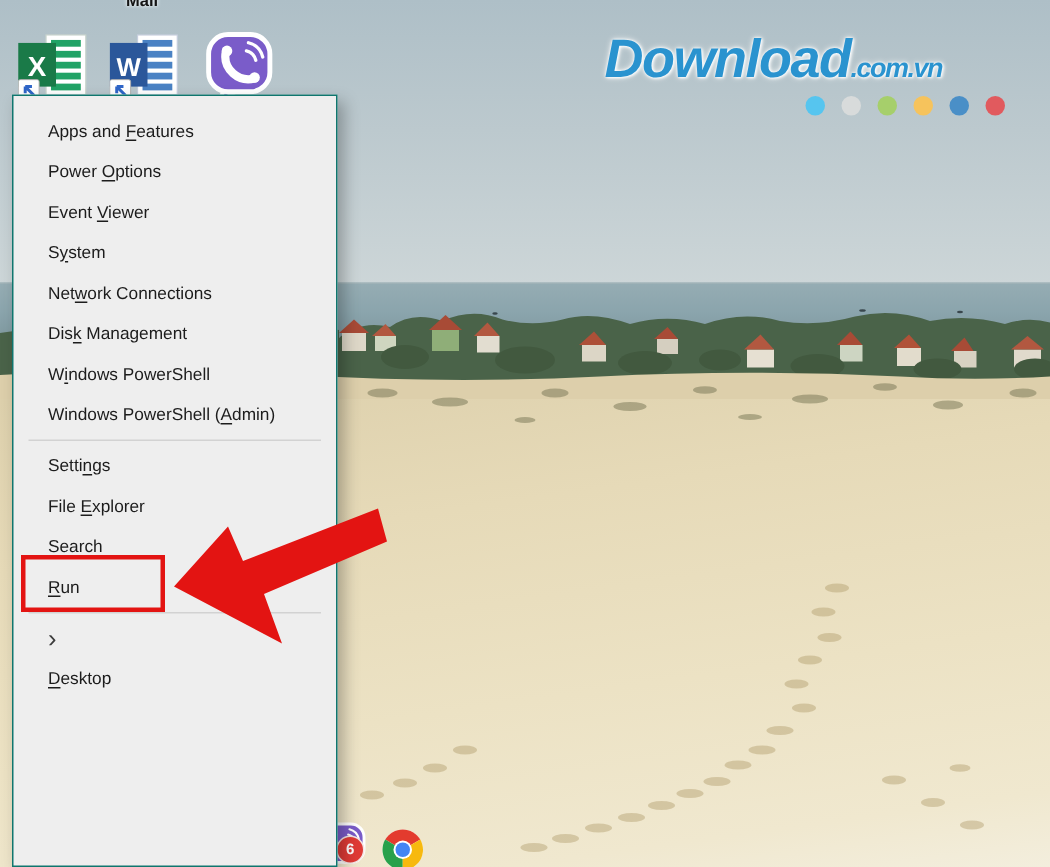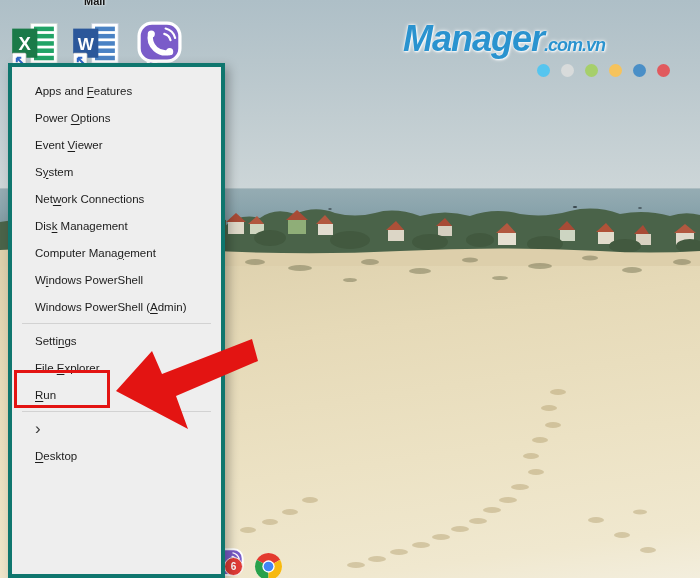--- a/index.html
+++ b/index.html
@@ -40,21 +40,21 @@
                background:#e03b36;color:#fff;font-size:10px;font-weight:bold;display:flex;
                align-items:center;justify-content:center;border:1px solid #f4e6e4;}
   .chrome{left:254px;top:552px;}
   .ps-icon{left:300px;top:553px;width:26px;height:25px;background:#2b479e;border:1px solid #9db9ea;
            box-shadow:inset 0 0 0 2px #2b479e,inset 0 0 0 3px #7ea3dd;
            display:flex;align-items:center;justify-content:center;
            color:#dfe9ff;font-weight:bold;font-size:12px;z-index:5;}
 
   
   .winx-menu{position:absolute;left:8px;top:63px;width:217px;height:515px;box-sizing:border-box;
-             background:#eeeeee;border:4px solid #0f766e;box-shadow:4px 4px 10px rgba(0,0,0,.28);
+             background:#eeeeee;border:1px solid #0f766e;box-shadow:4px 4px 10px rgba(0,0,0,.28);
              padding-top:10px;z-index:10;}
   .menu-item{height:27px;display:flex;align-items:center;padding:0 8px 0 23px;
              font-size:11.5px;color:#1c1c1c;cursor:default;white-space:nowrap;}
   .mi-label{flex:1;}
   .accel{text-decoration:underline;text-underline-offset:2px;}
   .chev{font-size:17px;color:#3c3c3c;line-height:1;margin-right:4px;font-weight:normal;}
   .menu-sep{height:1px;background:#d2d2d2;margin:3px 10px;}
 
   
   .annot{position:absolute;left:0;top:0;z-index:40;pointer-events:none;}
@@ -150,21 +150,21 @@
         <ellipse cx="248" cy="530" rx="8" ry="3"></ellipse>
       <ellipse cx="596" cy="520" rx="8" ry="3"></ellipse>
         <ellipse cx="622" cy="535" rx="8" ry="3"></ellipse>
       <ellipse cx="648" cy="550" rx="8" ry="3"></ellipse>
         <ellipse cx="640" cy="512" rx="7" ry="2.5"></ellipse>
     </g>
   </svg>
 
   <div class="logo">
     <div class="logo-line">
-      <span class="logo-brand">Manager</span>
+      <span class="logo-brand">Download</span>
         <span class="logo-suffix">.com.vn</span>
     </div>
     <div class="logo-dots" id="logo-dots">
         <span class="logo-dot" style="background: rgb(86, 197, 239);"></span>
         <span class="logo-dot" style="background: rgb(216, 219, 219);"></span>
         <span class="logo-dot" style="background: rgb(166, 207, 107);"></span>
         <span class="logo-dot" style="background: rgb(246, 195, 92);"></span>
         <span class="logo-dot" style="background: rgb(74, 143, 199);"></span>
         <span class="logo-dot" style="background: rgb(225, 90, 94);"></span>
       </div>
@@ -258,34 +258,34 @@
       <div class="menu-item">
         <span class="mi-label">S<span class="accel">y</span>stem</span>
       </div>
       <div class="menu-item">
         <span class="mi-label">Net<span class="accel">w</span>ork Connections</span>
       </div>
       <div class="menu-item">
         <span class="mi-label">Dis<span class="accel">k</span> Management</span>
       </div>
       <div class="menu-item">
-        <span class="mi-label">Computer Mana<span class="accel">g</span>ement</span>
-      </div>
-      <div class="menu-item">
         <span class="mi-label">W<span class="accel">i</span>ndows PowerShell</span>
       </div>
       <div class="menu-item">
         <span class="mi-label">Windows PowerShell (<span class="accel">A</span>dmin)</span>
       </div>
       <div class="menu-sep"></div>
       <div class="menu-item">
         <span class="mi-label">Setti<span class="accel">n</span>gs</span>
       </div>
       <div class="menu-item">
         <span class="mi-label">File <span class="accel">E</span>xplorer</span>
+      </div>
+      <div class="menu-item">
+        <span class="mi-label"><span class="accel">S</span>earch</span>
       </div>
       <div class="menu-item">
         <span class="mi-label"><span class="accel">R</span>un</span>
       </div>
       <div class="menu-sep"></div>
       <div class="menu-item">
         <span class="chev">›</span>
       </div>
       <div class="menu-item">
         <span class="mi-label"><span class="accel">D</span>esktop</span>

